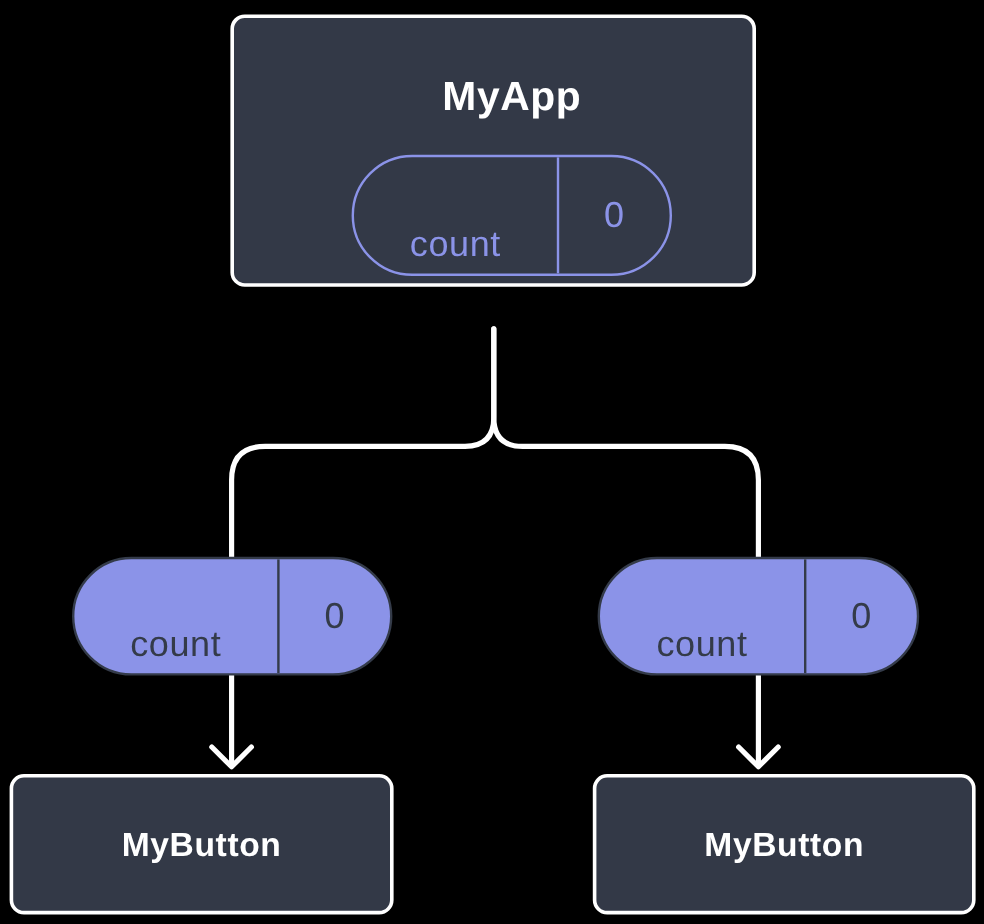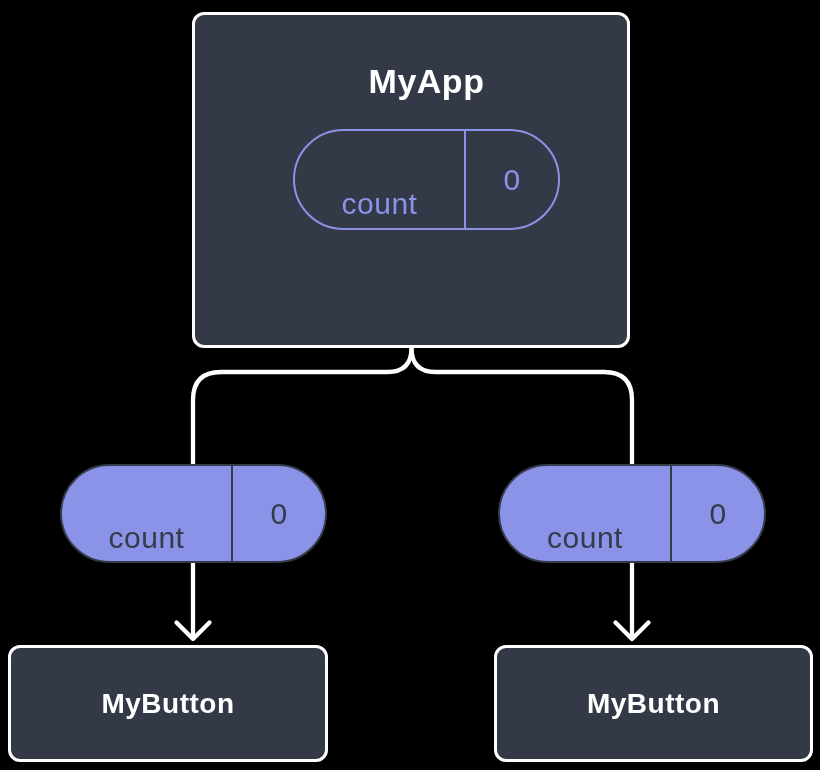--- a/index.html
+++ b/index.html
@@ -40,21 +40,21 @@
   .node {
     position: absolute;
     background: var(--node_fill);
     border: 3px solid var(--node_border);
     border-radius: 12px;
     color: var(--node_text);
   }
 
   .node-root {
     left: 192px; top: 12px;
-    width: 438px; height: 336px;
+    width: 438px; height: 227px;
     display: flex;
     flex-direction: column;
     align-items: center;
     padding-left: 31px;
   }
   .node-root .node-label {
     margin-top: 46px;
     height: 40px;
     line-height: 40px;
     font-size: 34px;

